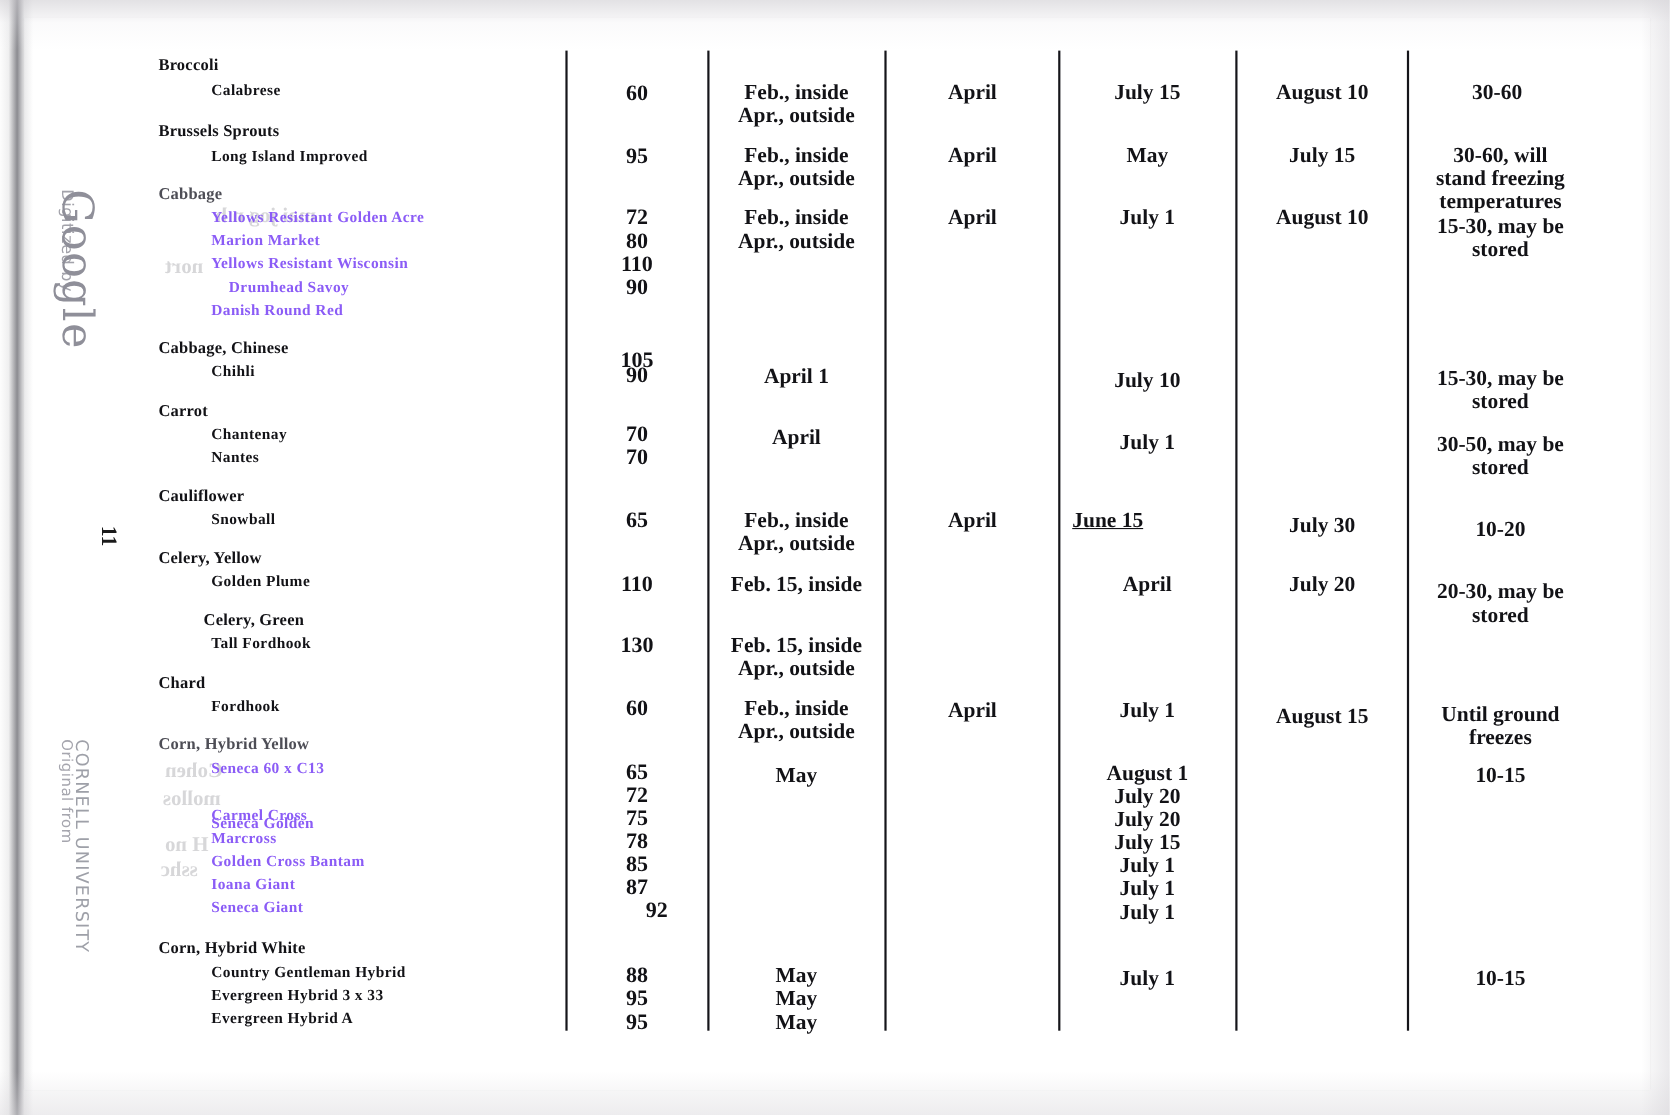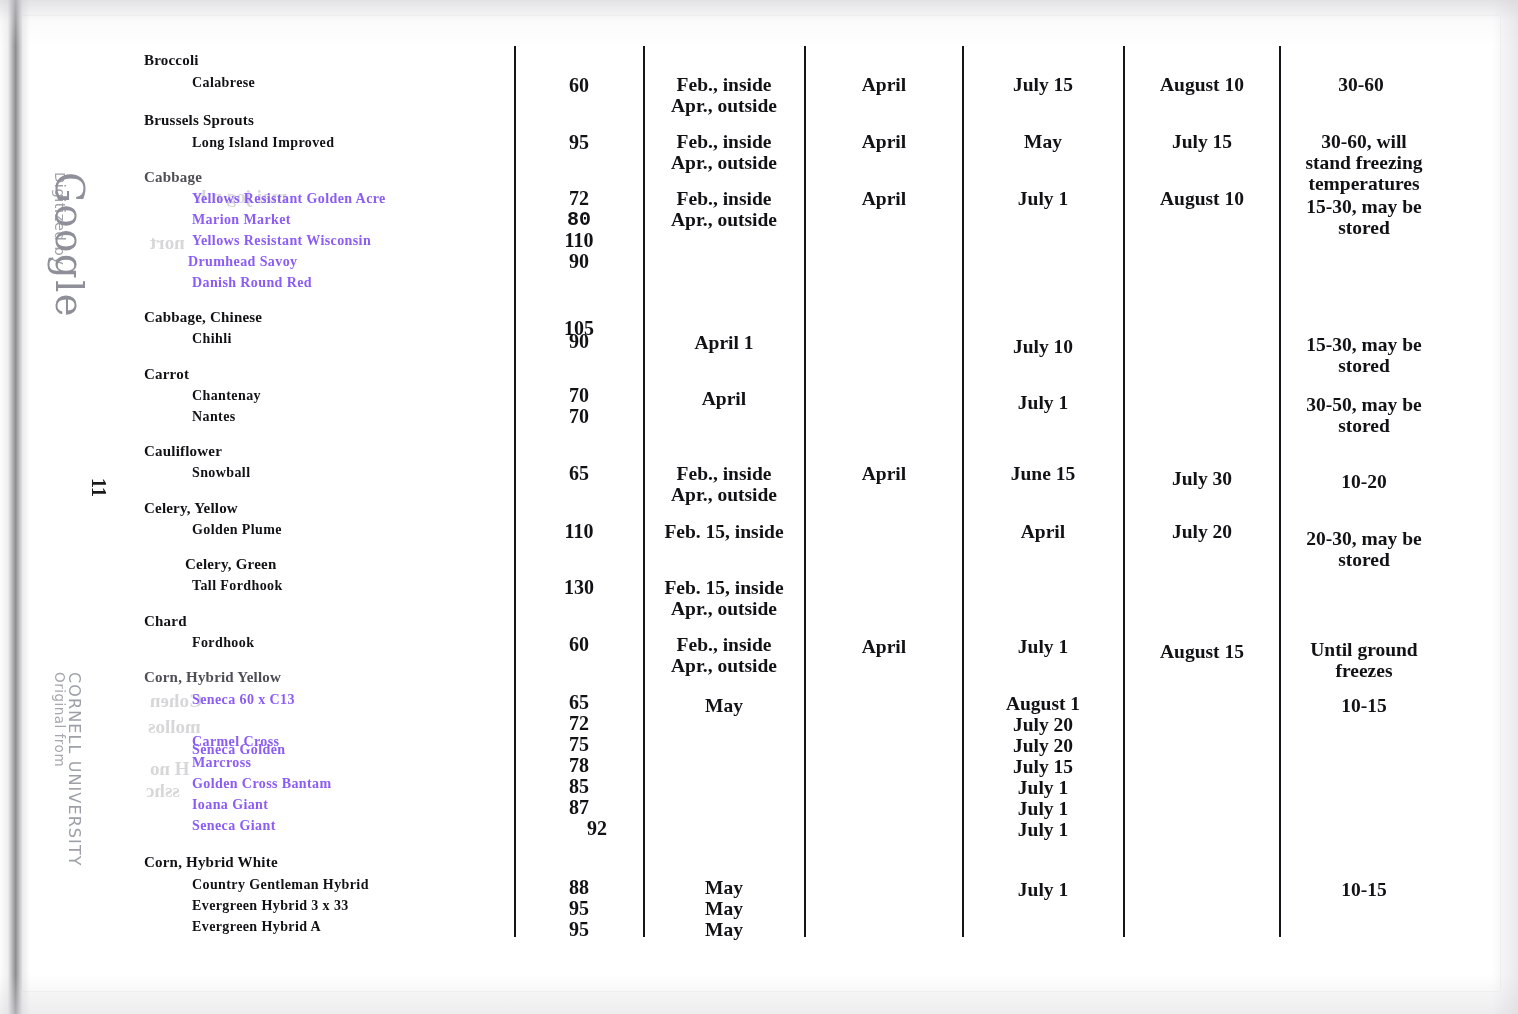--- a/index.html
+++ b/index.html
@@ -217,24 +217,24 @@
     <div class="cell ctr" style="left:964px; top:131px; width:158px;">May</div>
     <div class="cell ctr" style="left:1125px; top:131px; width:154px;">July 15</div>
     <div class="cell ctr" style="left:1281px; top:131px; width:166px;">30-60, will</div>
     <div class="cell ctr" style="left:1279px; top:152px; width:170px;">stand  freezing</div>
     <div class="cell ctr" style="left:1281px; top:173px; width:166px;">temperatures</div>
 
     <div class="cell crop-group faded" style="left:144px; top:167px;">Cabbage</div>
     <div class="cell variety semifade" style="left:192px; top:188px;">Yellows Resistant Golden Acre</div>
     <div class="cell variety semifade" style="left:192px; top:209px;">Marion Market</div>
     <div class="cell variety semifade" style="left:192px; top:230px;">Yellows  Resistant  Wisconsin</div>
-    <div class="cell variety semifade" style="left:188px; top:251px;">Drumhead Savoy</div>
+    <div class="cell variety semifade" style="left:208px; top:251px;">Drumhead Savoy</div>
     <div class="cell variety semifade" style="left:192px; top:272px;">Danish  Round  Red</div>
     <div class="cell ctr days" style="left:534px; top:188px; width:90px;">72</div>
-    <div class="cell ctr days" style="left:534px; top:209px; width:90px;font-family:Liberation Mono, monospace;">80</div>
+    <div class="cell ctr days" style="left:534px; top:209px; width:90px;">80</div>
     <div class="cell ctr days" style="left:534px; top:230px; width:90px;">110</div>
     <div class="cell ctr days" style="left:534px; top:251px; width:90px;">90</div>
     <div class="cell ctr days" style="left:534px; top:272px; width:90px;margin-top:46px;">105</div>
     <div class="cell ctr" style="left:646px; top:188px; width:156px;">Feb.,  inside</div>
     <div class="cell ctr" style="left:646px; top:209px; width:156px;">Apr.,  outside</div>
     <div class="cell ctr" style="left:806px; top:188px; width:156px;">April</div>
     <div class="cell ctr" style="left:964px; top:188px; width:158px;">July 1</div>
     <div class="cell ctr" style="left:1125px; top:188px; width:154px;">August 10</div>
     <div class="cell ctr" style="left:1279px; top:196px; width:170px;">15-30,  may  be</div>
     <div class="cell ctr" style="left:1281px; top:217px; width:166px;">stored</div>
@@ -256,21 +256,21 @@
     <div class="cell ctr" style="left:964px; top:392px; width:158px;">July 1</div>
     <div class="cell ctr" style="left:1281px; top:394px; width:166px;">30-50,  may  be</div>
     <div class="cell ctr" style="left:1281px; top:415px; width:166px;">stored</div>
 
     <div class="cell crop-group" style="left:144px; top:441px;">Cauliflower</div>
     <div class="cell variety" style="left:192px; top:462px;">Snowball</div>
     <div class="cell ctr days" style="left:534px; top:463px; width:90px;">65</div>
     <div class="cell ctr" style="left:646px; top:463px; width:156px;">Feb.,  inside</div>
     <div class="cell ctr" style="left:646px; top:484px; width:156px;">Apr.,  outside</div>
     <div class="cell ctr" style="left:806px; top:463px; width:156px;">April</div>
-    <div class="cell ctr" style="left:964px; top:463px; width:158px;">June 15</div>
+    <div class="cell ctr" style="left:928px; top:463px; width:158px;text-decoration:underline;">June 15</div>
     <div class="cell ctr" style="left:1125px; top:468px; width:154px;">July 30</div>
     <div class="cell ctr" style="left:1281px; top:471px; width:166px;">10-20</div>
 
     <div class="cell crop-group" style="left:144px; top:498px;">Celery,  Yellow</div>
     <div class="cell variety" style="left:192px; top:519px;">Golden Plume</div>
     <div class="cell ctr days" style="left:534px; top:521px; width:90px;">110</div>
     <div class="cell ctr" style="left:646px; top:521px; width:156px;">Feb. 15, inside</div>
     <div class="cell ctr" style="left:964px; top:521px; width:158px;">April</div>
     <div class="cell ctr" style="left:1125px; top:521px; width:154px;">July 20</div>
     <div class="cell ctr" style="left:1279px; top:528px; width:170px;">20-30,  may  be</div>

